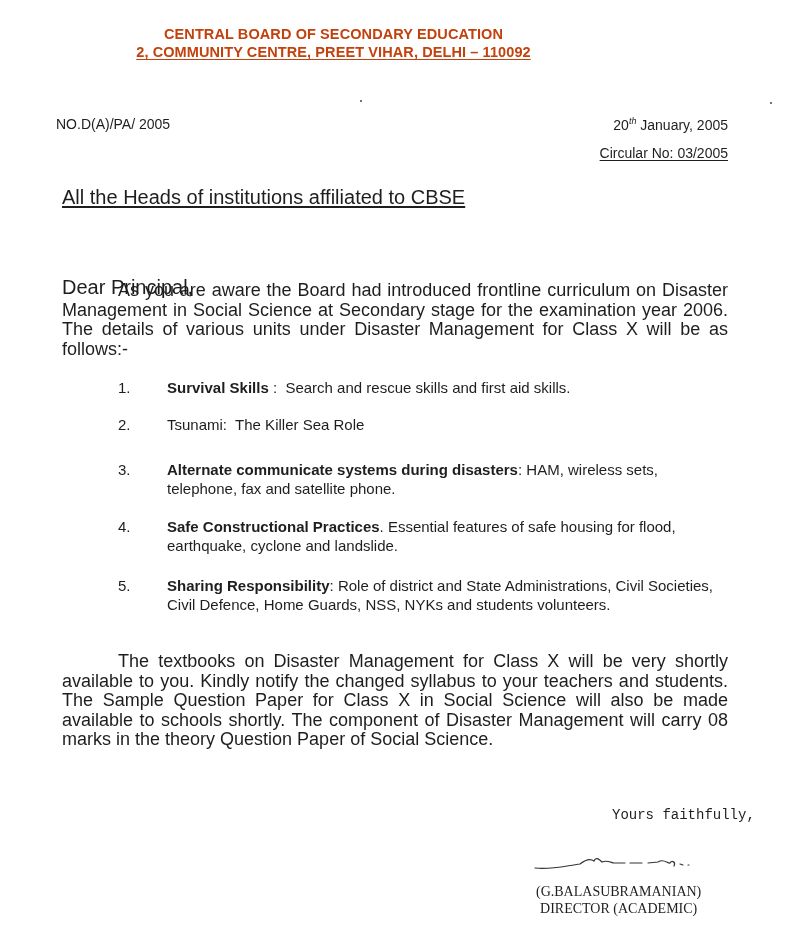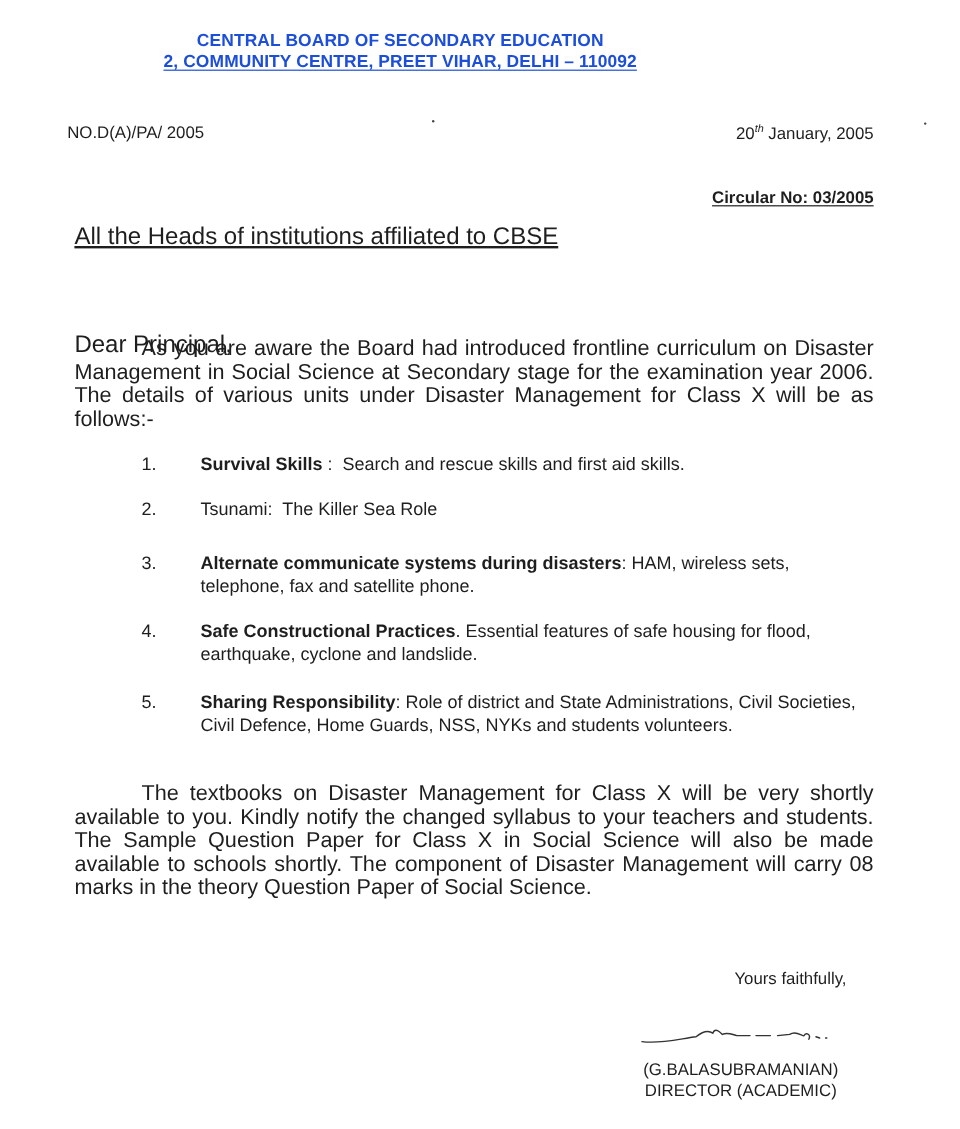--- a/index.html
+++ b/index.html
@@ -1,43 +1,43 @@
 <!DOCTYPE html>
 <html><head>
 <meta charset="utf-8">
 <style>
   html, body { margin: 0; padding: 0; background: #ffffff; }
   body {
     width: 800px; height: 941px; position: relative; overflow: hidden;
     font-family: "Liberation Sans", sans-serif; color: #1e1e1e;
   }
   .abs { position: absolute; }
-  .hdr { left: 0; width: 667px; text-align: center; font-weight: bold; font-size: 14.5px; color: #1d4ed8; letter-spacing: 0.1px; }
+  .hdr { left: 0; width: 667px; text-align: center; font-weight: bold; font-size: 14.5px; color: #c2410c; letter-spacing: 0.1px; }
   .hdr1 { top: 26px; }
   .hdr2 { top: 44px; }
   .u { text-decoration: underline; text-underline-offset: 2px; }
-  .t14 { font-size: 14px; }
+  .t14 { font-size: 14px; margin-top: 14px; }
   .t15 { font-size: 20px; }
   .ref { left: 56px; top: 102px; }
   .date { right: 72px; top: 102px; }
   .date sup { font-size: 9px; font-style: italic; }
-  .circ { right: 72px; top: 156px; font-weight: bold; }
+  .circ { right: 72px; top: 131px; font-weight: normal; }
   .addr { left: 62px; top: 186px; }
   .salute { left: 62px; top: 240px; margin-top: 36px; }
   .para { left: 62px; width: 666px; font-size: 18px; line-height: 19.5px; text-align: justify; }
   .para1 { top: 281px; text-indent: 56px; }
   .para2 { top: 652px; text-indent: 56px; }
   .item { left: 118px; width: 610px; font-size: 15px; line-height: 19px; }
   .item .num { position: absolute; left: 0; top: 0; }
   .item .body { margin-left: 49px; }
   .item .title { font-weight: bold; text-underline-offset: 2px; }
   .i1 { top: 378px; } .i2 { top: 415px; } .i3 { top: 460px; } .i4 { top: 517px; } .i5 { top: 576px; }
-  .close { left: 612px; top: 807px; font-size: 14px; }
+  .close { left: 612px; top: 807px; font-size: 14px; font-family: Liberation Mono, monospace; }
   .sig { left: 530px; top: 852px; width: 200px; height: 22px; }
-  .name { left: 536px; top: 883px; font-size: 14px; line-height: 17px; text-align: center; }
+  .name { left: 536px; top: 883px; font-size: 14px; line-height: 17px; text-align: center; font-family: Liberation Serif, serif; }
   .speck { position: absolute; width: 2px; height: 2px; background: #444; border-radius: 1px; }
 </style>
 </head>
 <body>
 
 <div class="abs hdr hdr1">CENTRAL BOARD OF SECONDARY EDUCATION</div>
 <div class="abs hdr hdr2 u">2, COMMUNITY CENTRE, PREET VIHAR, DELHI – 110092</div>
 
 <div class="abs ref t14">NO.D(A)/PA/ 2005</div>
 <div class="abs date t14"><span>20</span><sup>th</sup><span> January, 2005</span></div>

